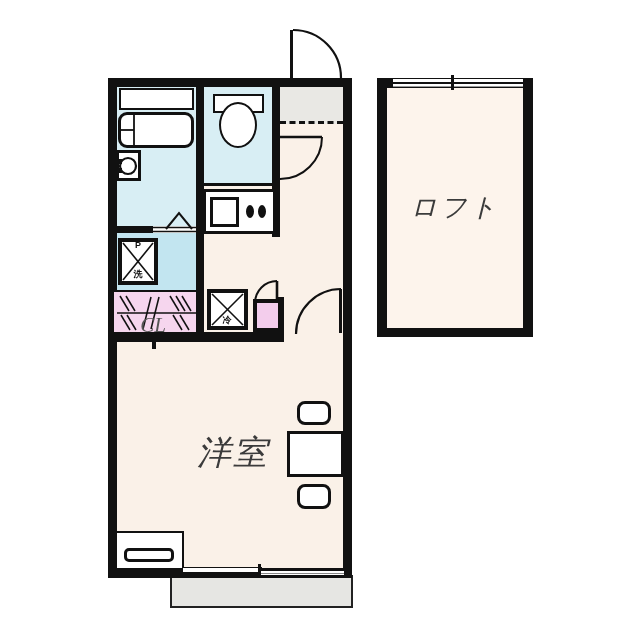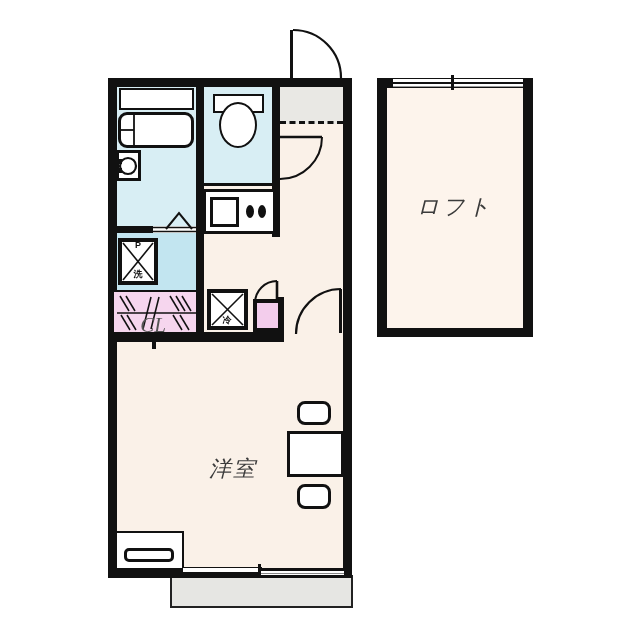--- a/index.html
+++ b/index.html
@@ -128,20 +128,20 @@
       <line x1="151" y1="297" x2="143" y2="329"></line>
       <line x1="159" y1="297" x2="151" y2="329"></line>
       <line x1="170" y1="296" x2="179" y2="311"></line>
       <line x1="176" y1="296" x2="185" y2="311"></line>
       <line x1="182" y1="296" x2="191" y2="311"></line>
       <line x1="173" y1="315" x2="182" y2="330"></line>
       <line x1="180" y1="315" x2="189" y2="330"></line>
     </g>
   </svg>
 
-  <div class="lbl" style="left:405px;top:192px;width:100px;height:30px;font-size:22px;letter-spacing:3px;font-family:Liberation Mono, monospace;">ロフト</div>
-  <div class="lbl" style="left:183px;top:453px;width:100px;height:32px;font-size:22px;letter-spacing:2px;">洋室</div>
+  <div class="lbl" style="left:405px;top:192px;width:100px;height:30px;font-size:26px;letter-spacing:3px;font-family:Liberation Mono, monospace;">ロフト</div>
+  <div class="lbl" style="left:183px;top:437px;width:100px;height:32px;font-size:34px;letter-spacing:2px;">洋室</div>
   <div class="lbl" style="left:136px;top:312px;width:34px;height:26px;font-size:21px;font-family:'Liberation Serif',serif;color:#555;">CL</div>
   <div class="tinylbl" style="left:131px;top:239px;width:14px;height:11px;font-size:9px;">P</div>
   <div class="tinylbl" style="left:130px;top:268px;width:16px;height:12px;font-size:9px;">洗</div>
   <div class="tinylbl" style="left:219px;top:314px;width:16px;height:12px;font-size:9px;">冷</div>
 
 </div>
 
 </body></html>

